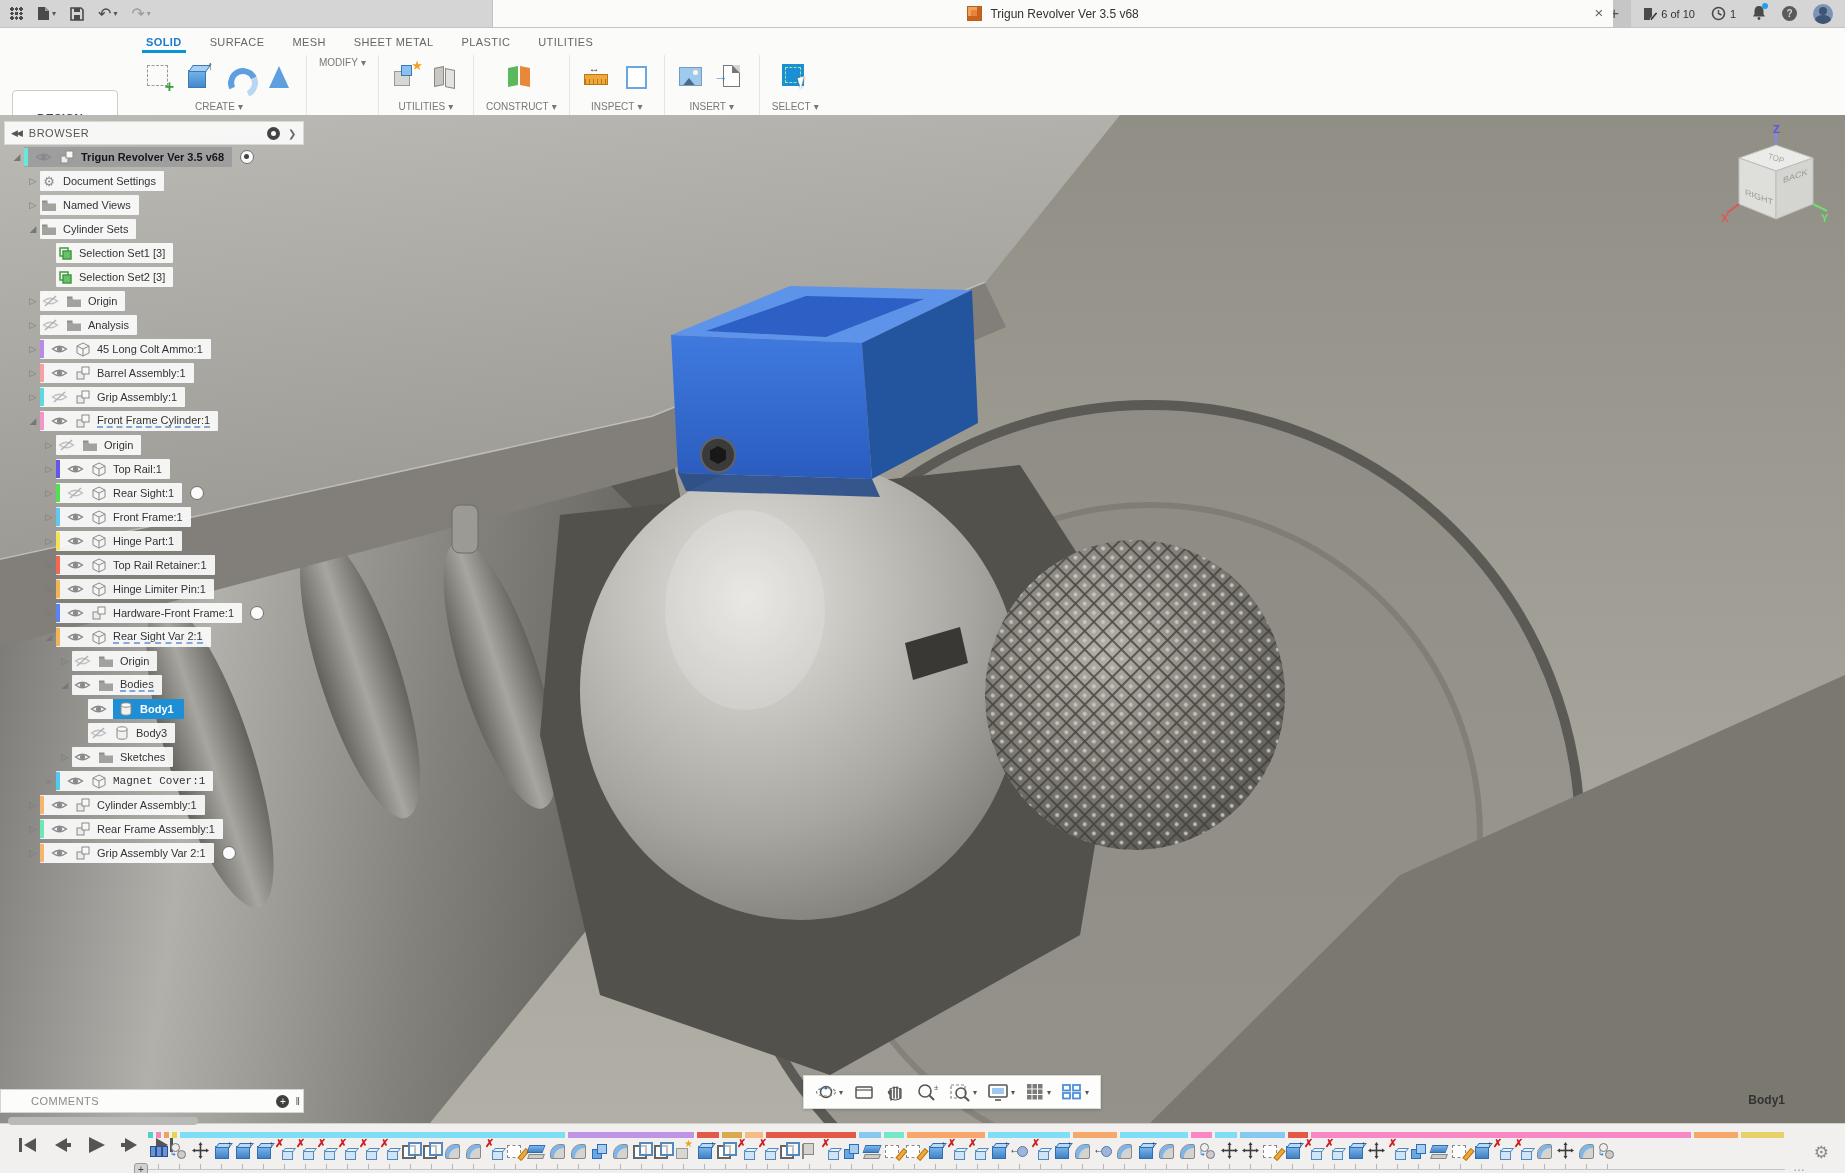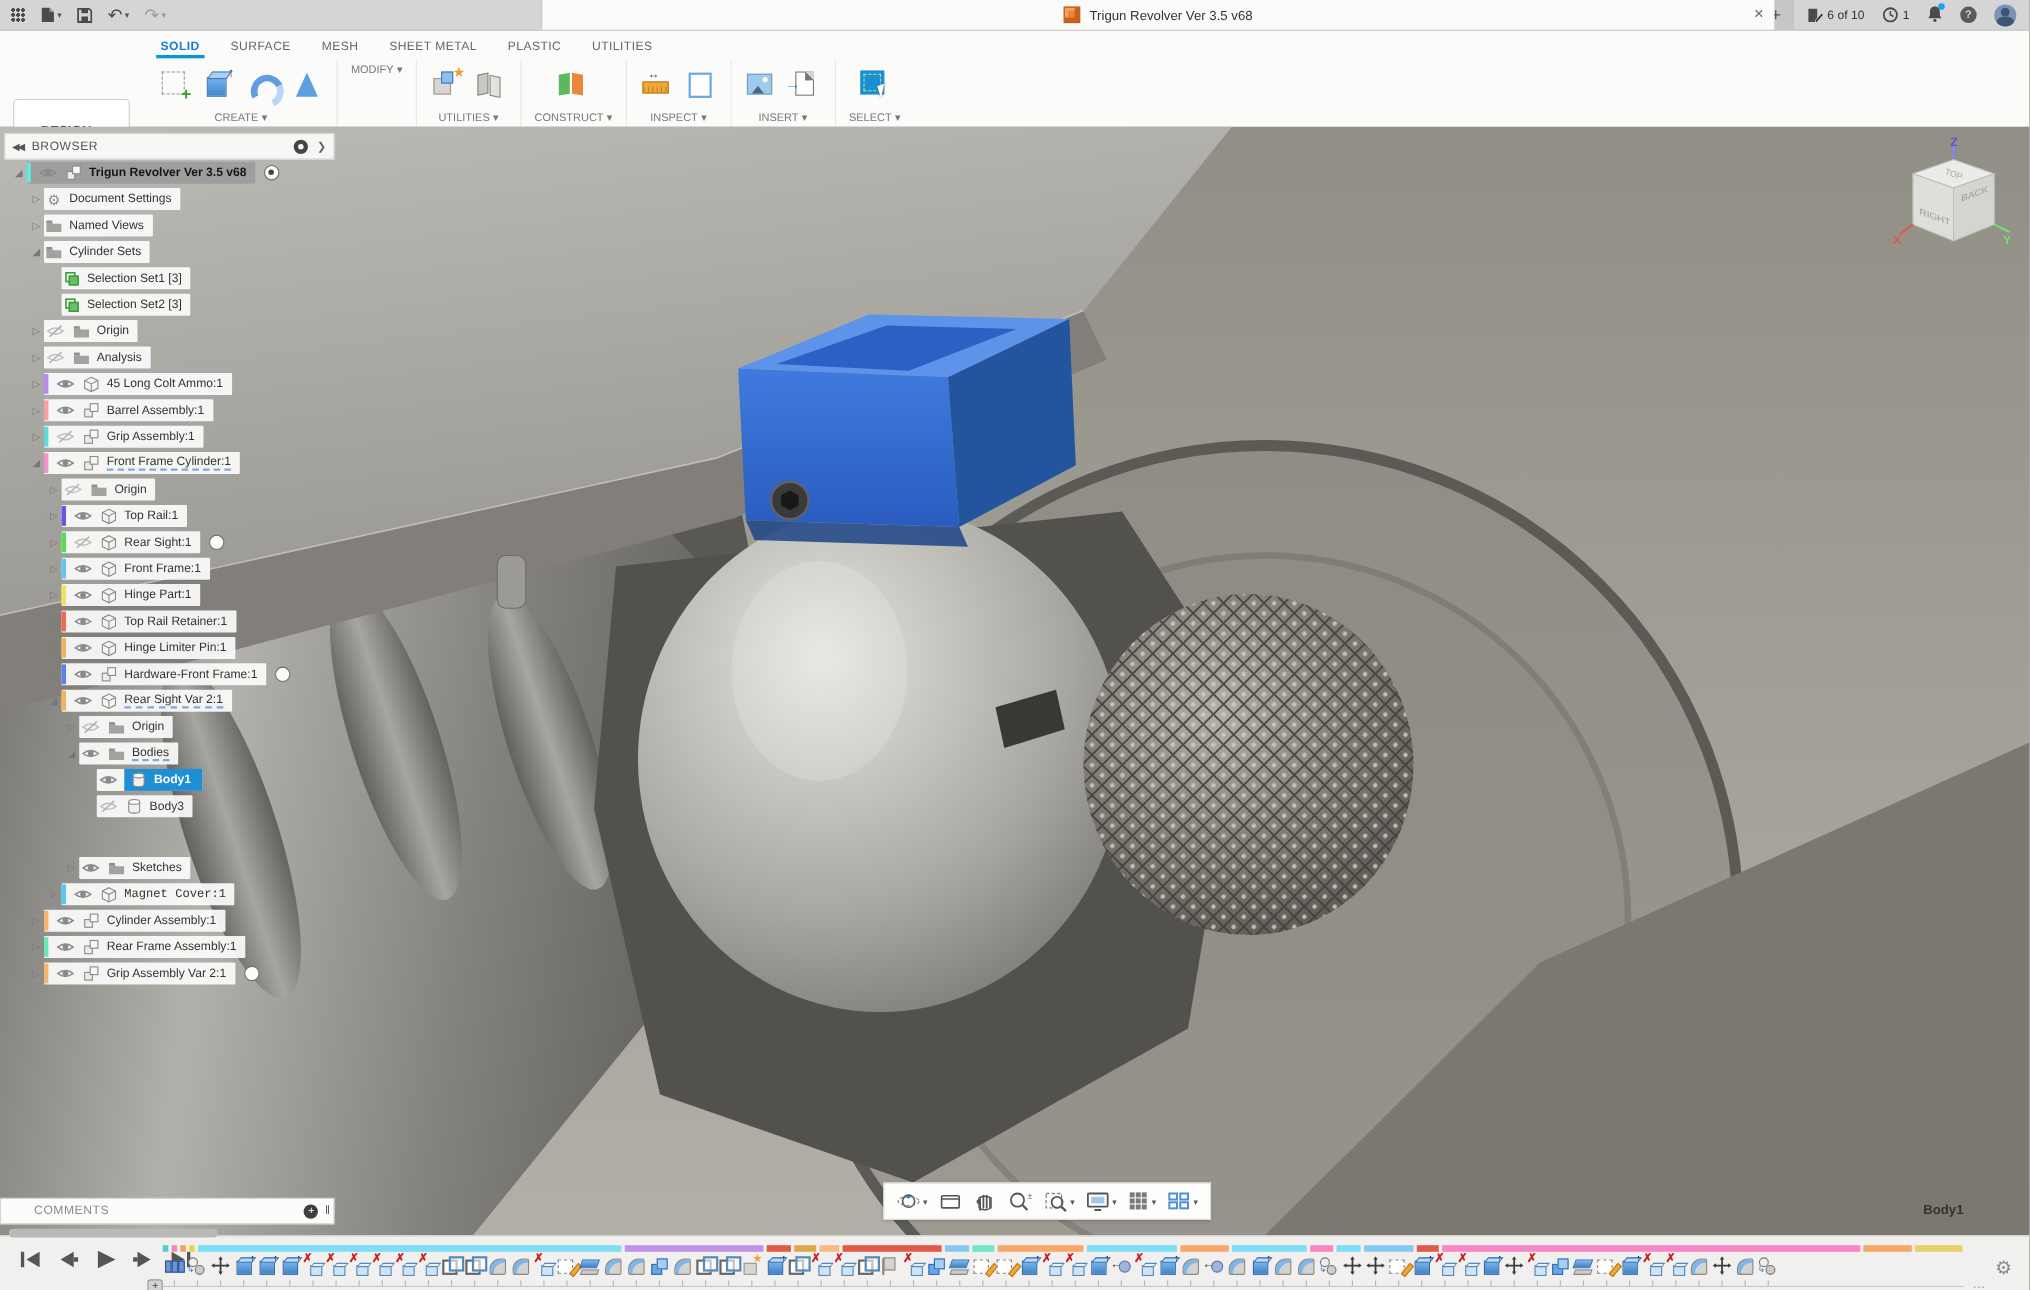--- a/index.html
+++ b/index.html
@@ -900,21 +900,21 @@
             </span>
             <span class="icbox">
               <svg width="12" height="14" viewBox="0 0 12 14">
                 <path d="M1 3 v8 a5 2.2 0 0 0 10 0 v-8" fill="#f0f0ee" stroke="#8a8a8a"></path>
                 <ellipse cx="6" cy="3" rx="5" ry="2.2" fill="#fbfbf9" stroke="#8a8a8a"></ellipse>
               </svg>
             </span>
             <span class="lbl">Body3</span>
           </span>
         </div>
-        <div class="brow" style="padding-left: 54px; margin-top: 32px;">
+        <div class="brow" style="padding-left: 54px;">
           <span class="arrowbox">▷</span>
           <span class="pill">
             <span class="eyebox">
               <svg width="17" height="12" viewBox="0 0 17 12">
                 <path d="M1.5 6 Q8.5 0.5 15.5 6 Q8.5 11.5 1.5 6 Z" fill="none" stroke="#8a8a8a" stroke-width="1.4"></path>
                 <circle cx="8.5" cy="6" r="2.6" fill="#8a8a8a"></circle>
               </svg>
             </span>
             <span class="icbox">
               <svg width="14" height="11" viewBox="0 0 14 11">

